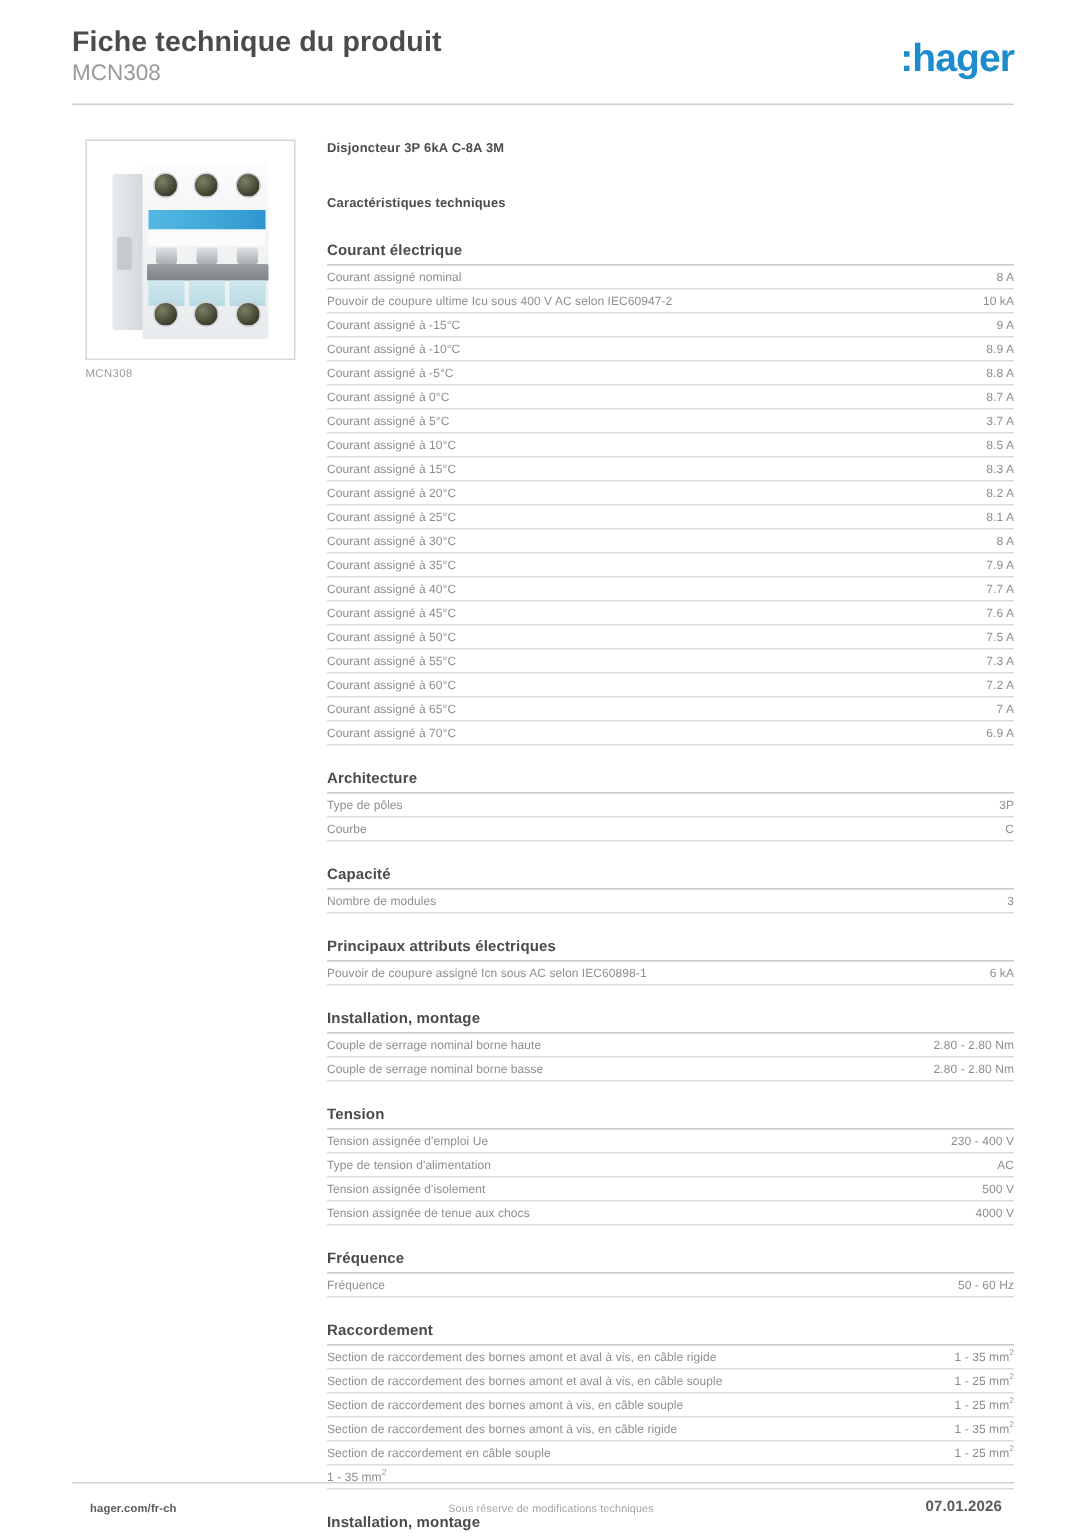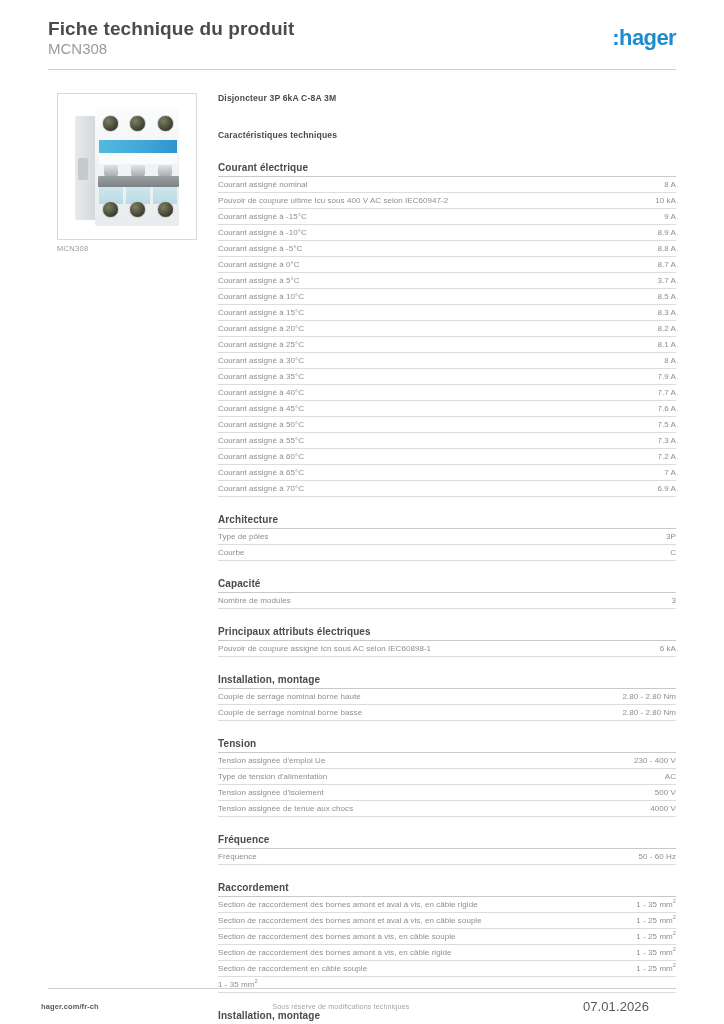--- a/index.html
+++ b/index.html
@@ -41,21 +41,21 @@
     font-size: 15px;
     font-weight: normal;
     color: #9a9a9a;
     line-height: 18px;
     margin-top: 2px;
   }
   .brand-logo {
     position: absolute;
     right: 0;
     top: 4px;
-    font-size: 22px;
+    font-size: 26px;
     font-weight: bold;
     color: #1c8ccd;
     letter-spacing: -0.6px;
     line-height: 28px;
   }
   .header-rule {
     position: absolute;
     left: 48px;
     top: 69px;
     width: 628px;
@@ -245,43 +245,43 @@
   .footer-rule {
     position: absolute;
     left: 48px;
     top: 988px;
     width: 628px;
     height: 1px;
     background: #cfcfcf;
   }
   .footer {
     position: absolute;
-    left: 41px;
+    left: 60px;
     top: 999px;
     width: 608px;
     display: flex;
-    align-items: center;
+    align-items: flex-end;
   }
   .footer-left {
     font-size: 7.5px;
     font-weight: bold;
     color: #5a5a5a;
     letter-spacing: 0.1px;
     flex: 0 0 auto;
   }
   .footer-center {
     flex: 1 1 auto;
     text-align: center;
     font-size: 7.2px;
     color: #a5a5a5;
     letter-spacing: 0.1px;
   }
   .footer-right {
-    font-size: 13px;
-    font-weight: normal;
+    font-size: 10px;
+    font-weight: bold;
     color: #5a5a5a;
     letter-spacing: 0.1px;
     flex: 0 0 auto;
   }
 </style>
 </head>
 <body>
 
 <div class="page">
 

